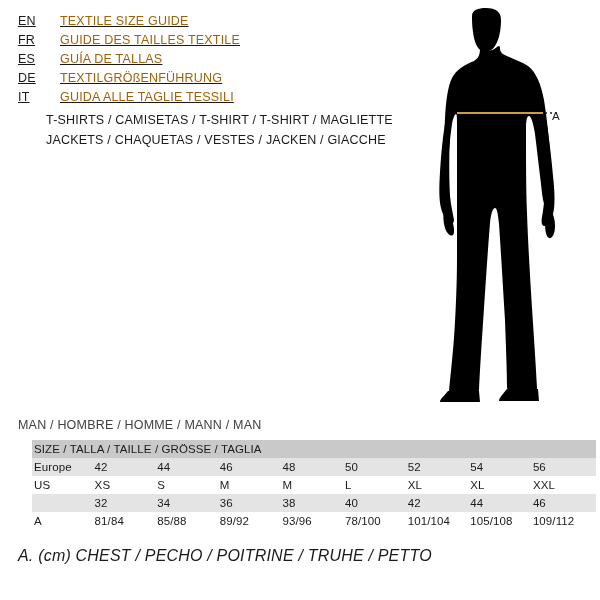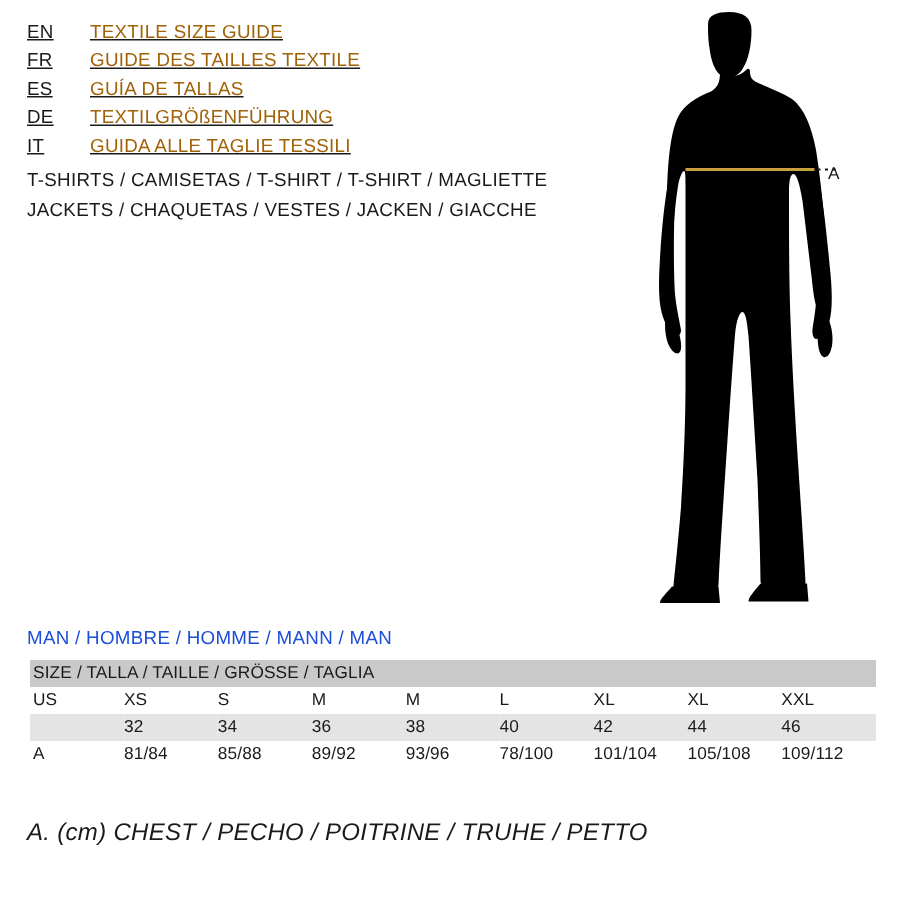--- a/index.html
+++ b/index.html
@@ -52,20 +52,21 @@
     left: 18px;
     top: 110px;
     width: 400px;
   }
   .cat-line {
     font-size: 12.5px;
     letter-spacing: 0.2px;
     height: 20px;
     line-height: 20px;
     white-space: nowrap;
+    margin-left: 28px;
   }
 
   
   .figure-wrap {
     position: absolute;
     left: 400px;
     top: 8px;
     width: 200px;
     height: 400px;
   }
@@ -81,28 +82,28 @@
     letter-spacing: 0.3px;
   }
 
   
   .gender-head {
     position: absolute;
     left: 18px;
     top: 418px;
     font-size: 12.5px;
     letter-spacing: 0.2px;
-    color: #1d4ed8;
+    color: #404040;
     white-space: nowrap;
   }
 
   
   .table-wrap {
     position: absolute;
-    left: 20px;
+    left: 32px;
     top: 440px;
     width: 564px;
   }
   table.size-table {
     border-collapse: collapse;
     width: 564px;
     font-size: 11.5px;
     table-layout: fixed;
   }
   table.size-table td {
@@ -207,20 +208,31 @@
 
   <div class="gender-head">MAN / HOMBRE / HOMME / MANN / MAN</div>
 
   <div class="table-wrap">
     <table class="size-table">
       <tbody>
         <tr class="row-head">
           <td class="col-label" colspan="9">SIZE / TALLA / TAILLE / GRÖSSE / TAGLIA</td>
         </tr>
 
+        <tr class="row-shade">
+          <td class="col-label">Europe</td>
+          <td class="cell">42</td>
+          <td class="cell">44</td>
+          <td class="cell">46</td>
+          <td class="cell">48</td>
+          <td class="cell">50</td>
+          <td class="cell">52</td>
+          <td class="cell">54</td>
+          <td class="cell">56</td>
+        </tr>
 
         <tr class="row-plain">
           <td class="col-label">US</td>
           <td class="cell">XS</td>
           <td class="cell">S</td>
           <td class="cell">M</td>
           <td class="cell">M</td>
           <td class="cell">L</td>
           <td class="cell">XL</td>
           <td class="cell">XL</td>

